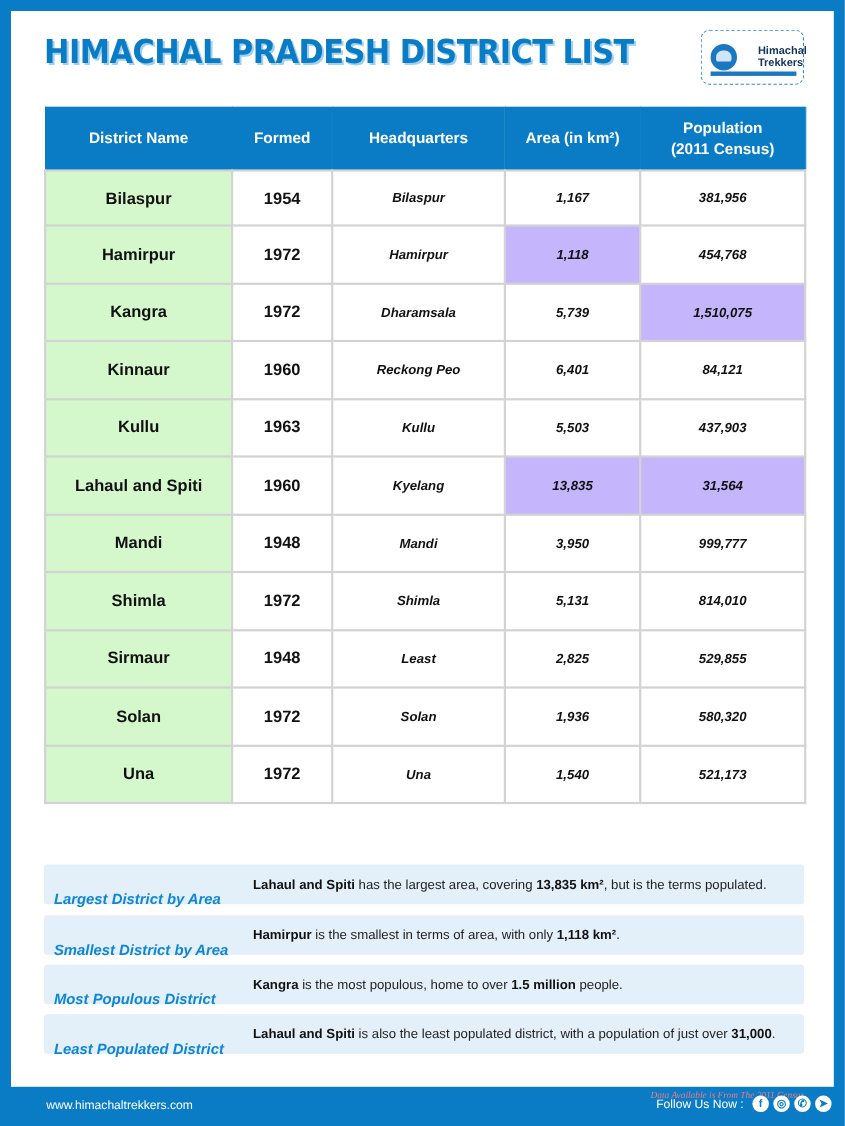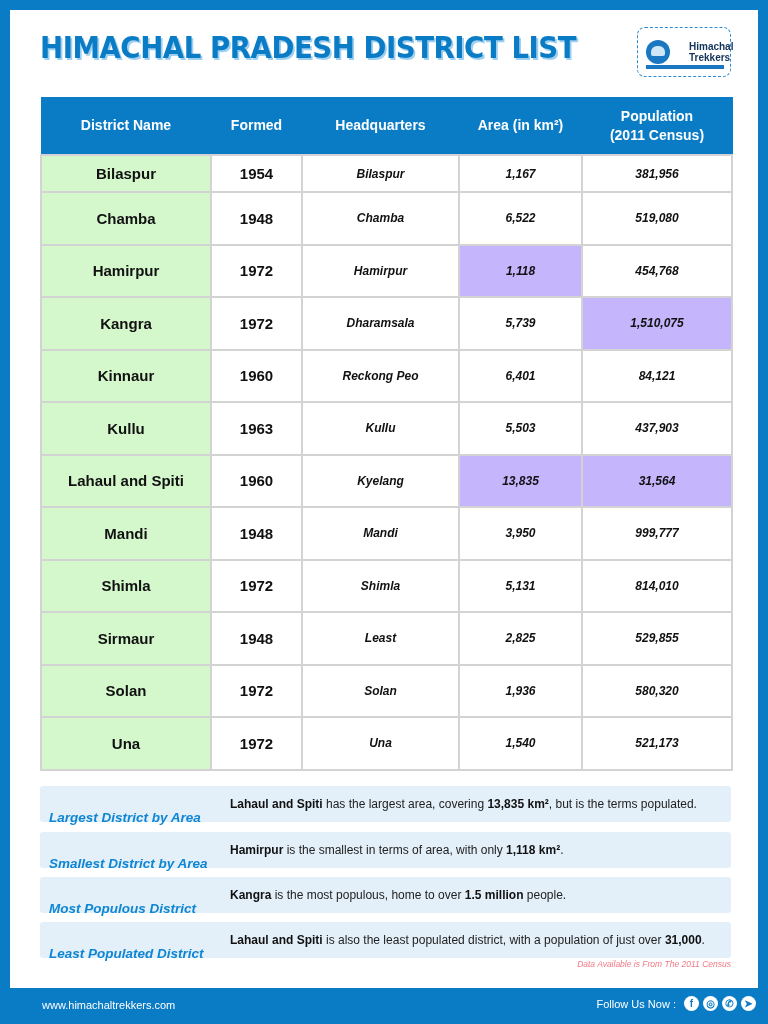--- a/index.html
+++ b/index.html
@@ -47,40 +47,40 @@
     border-collapse: collapse; table-layout: fixed; border-radius: 30px;
   }
   table.districts th {
     background: #0a7cc6; color: #ffffff; font-weight: 600; font-size: 14px;
     height: 58px; text-align: center; line-height: 19px;
     border-left: 1px solid #0a7cc6; border-right: 1px solid #0a7cc6;
   }
   table.districts td {
     border: 2px solid #d3d3d3; text-align: center; height: 52.5px; color: #111;
   }
-  table.districts tr.first td { height: 37px; text-align: center; }
+  table.districts tr.first td { height: 50px; text-align: center; }
   td.name { background: #d4f8cc; font-weight: 700; font-size: 15px; }
   td.formed { font-weight: 700; font-size: 15px; }
   td.hq, td.area, td.pop { font-style: italic; font-weight: 700; font-size: 12px; }
   td.hl { background: #c4b5fd; }
   .accent { color: #1a8ed6; }
 
   .info {
     position: absolute; left: 40px; width: 691px; height: 36px;
     background: #e3eff9; border-radius: 3px;
     display: flex; align-items: center; font-size: 12px; color: #222;
   }
   .info .label {
     width: 181px; padding-left: 9px; font-style: italic; font-weight: 700;
     font-size: 13.5px; color: #0e86d4; white-space: nowrap; flex-shrink: 0; margin-top: 26px;
   }
   .info .text { padding-left: 9px; white-space: nowrap; }
   .info b { font-weight: 700; color: #111; }
   .footnote {
-    position: absolute; right: 37px; top: 959px; font-size: 8.5px; font-style: italic; color: #f07b86;
+    position: absolute; right: 37px; top: 990px; font-size: 8.5px; font-style: italic; color: #f07b86; font-family: Liberation Serif, serif;
   }
 
   .footer-url {
     position: absolute; left: 10px; top: 999px; font-size: 11px; color: #ffffff; margin-left: 32px;
   }
   .footer-follow {
     position: absolute; right: 12px; top: 996px; display: flex; align-items: center; gap: 4px;
     color: #fff; font-size: 11px;
   }
   .footer-follow .lbl { margin-right: 4px; }
@@ -128,27 +128,20 @@
   </thead>
   <tbody>
     <tr class="first">
       <td class="name">Bilaspur</td>
       <td class="formed">1954</td>
       <td class="hq">Bilaspur</td>
       <td class="area">1,167</td>
       <td class="pop">381,956</td>
     </tr>
     <tr>
-      <td class="name">Chamba</td>
-      <td class="formed">1948</td>
-      <td class="hq">Chamba</td>
-      <td class="area">6,522</td>
-      <td class="pop">519,080</td>
-    </tr>
-    <tr>
       <td class="name">Hamirpur</td>
       <td class="formed">1972</td>
       <td class="hq">Hamirpur</td>
       <td class="area hl accent">1,118</td>
       <td class="pop">454,768</td>
     </tr>
     <tr>
       <td class="name">Kangra</td>
       <td class="formed">1972</td>
       <td class="hq">Dharamsala</td>

